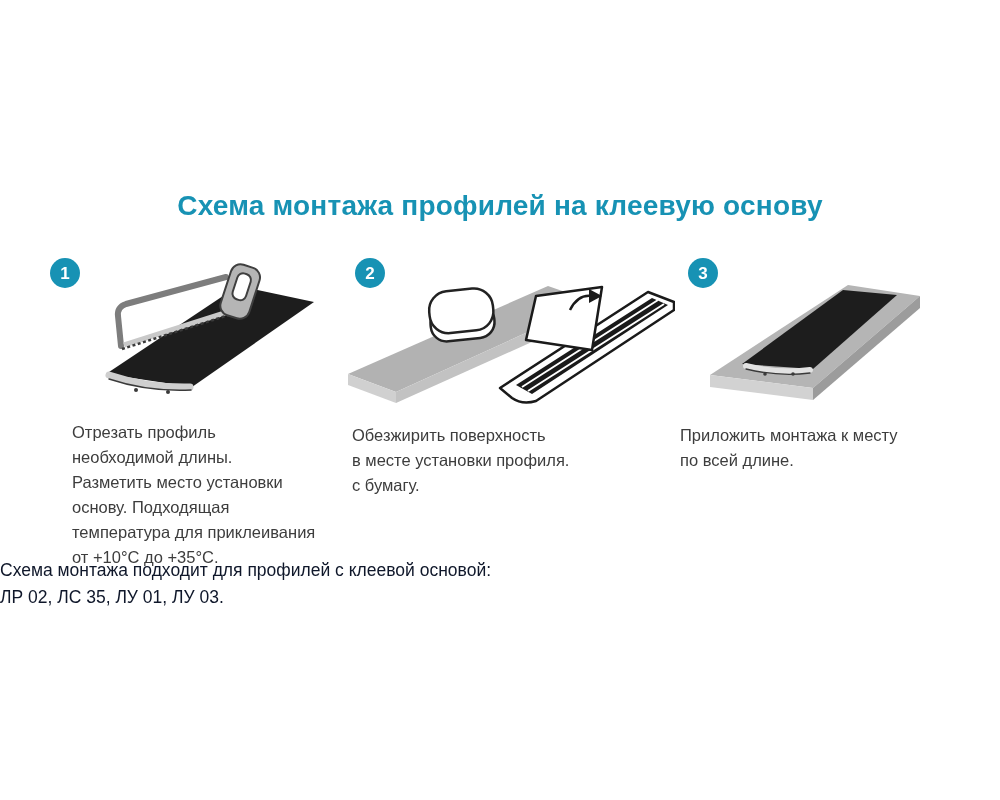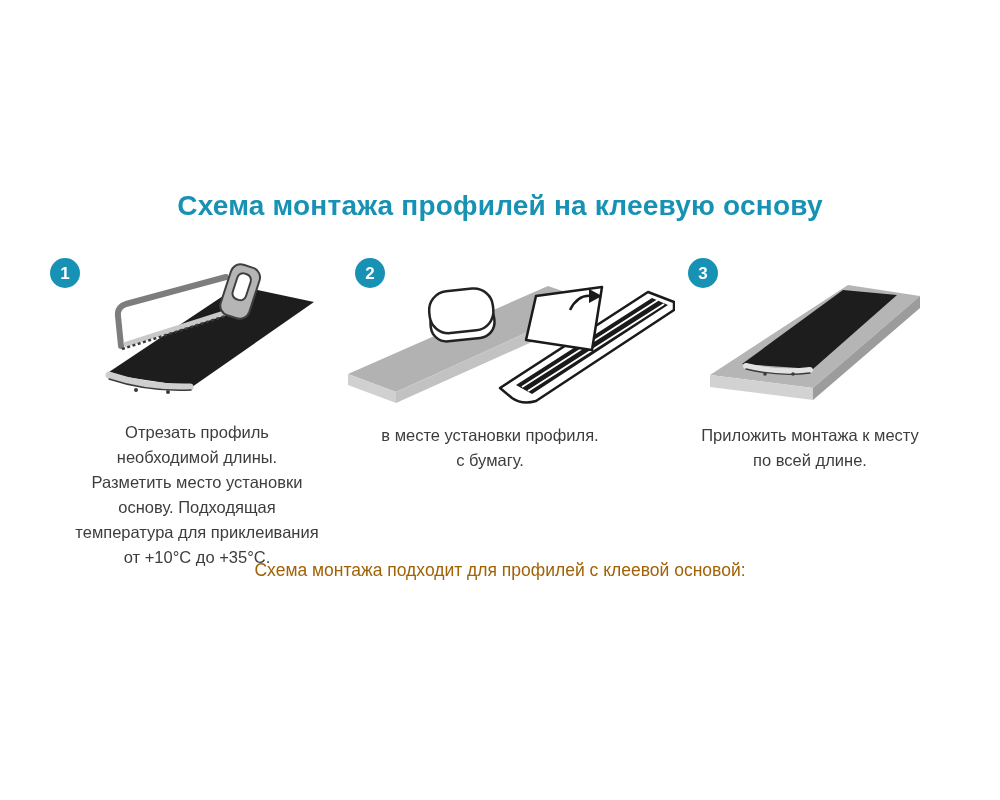--- a/index.html
+++ b/index.html
@@ -33,35 +33,34 @@
     font-size: 17px;
     font-weight: bold;
     display: flex;
     align-items: center;
     justify-content: center;
     line-height: 1;
   }
   .illustration { position: absolute; }
   .desc {
     position: absolute;
-    text-align: center;
     font-size: 16.5px;
     line-height: 25px;
     color: #3d3d3d;
   }
   .desc .line { display: block; }
   .footer {
     position: absolute;
     top: 557px;
     left: 0;
     width: 100%;
-    text-align: center;
+    text-align: left;
     font-size: 17.5px;
     line-height: 27px;
-    color: #a16207;
+    color: #0f172a;
   }
   .footer .line { display: block; }
 </style>
 </head>
 <body>
 
 <div class="page">
 
   <h1 class="title">Схема монтажа профилей на клеевую основу</h1>
 
@@ -114,20 +113,21 @@
       <line x1="182" y1="109" x2="318" y2="22" stroke="#ffffff" stroke-width="2"></line>
       <line x1="188" y1="113" x2="324" y2="26" stroke="#ffffff" stroke-width="2"></line>
 
       <polygon points="196,18 262,9 252,72 186,62" fill="#ffffff" stroke="#1a1a1a" stroke-width="2.5" stroke-linejoin="round"></polygon>
 
       <path d="M230,32 Q238,16 252,18" stroke="#1a1a1a" stroke-width="2.5" fill="none"></path>
       <polygon points="249,11 262,18 249,25" fill="#1a1a1a"></polygon>
     </svg>
   </div>
   <p class="desc" style="left:352px; top:423px; width:276px;">
+    <span class="line">Обезжирить поверхность</span>
     <span class="line">в месте установки профиля.</span>
     <span class="line">с бумагу.</span>
   </p>
 
   <div class="badge" style="left:688px; top:258px;">3</div>
   <div class="illustration" style="left:695px; top:278px;">
     <svg width="245" height="127" viewBox="0 0 245 127">
 
       <polygon points="15,97 153,7 225,18 118,110" fill="#b5b5b5"></polygon>
       <polygon points="15,97 118,110 118,122 15,109" fill="#d2d2d2"></polygon>
@@ -141,15 +141,16 @@
       <circle cx="98" cy="96" r="1.8" fill="#3a3a3a"></circle>
     </svg>
   </div>
   <p class="desc" style="left:680px; top:423px; width:260px;">
     <span class="line">Приложить монтажа к месту</span>
     <span class="line">по всей длине.</span>
   </p>
 
   <div class="footer">
     <span class="line">Схема монтажа подходит для профилей с клеевой основой:</span>
+    <span class="line">ЛР 02, ЛС 35, ЛУ 01, ЛУ 03.</span>
   </div>
 
 </div>
 
 </body></html>

